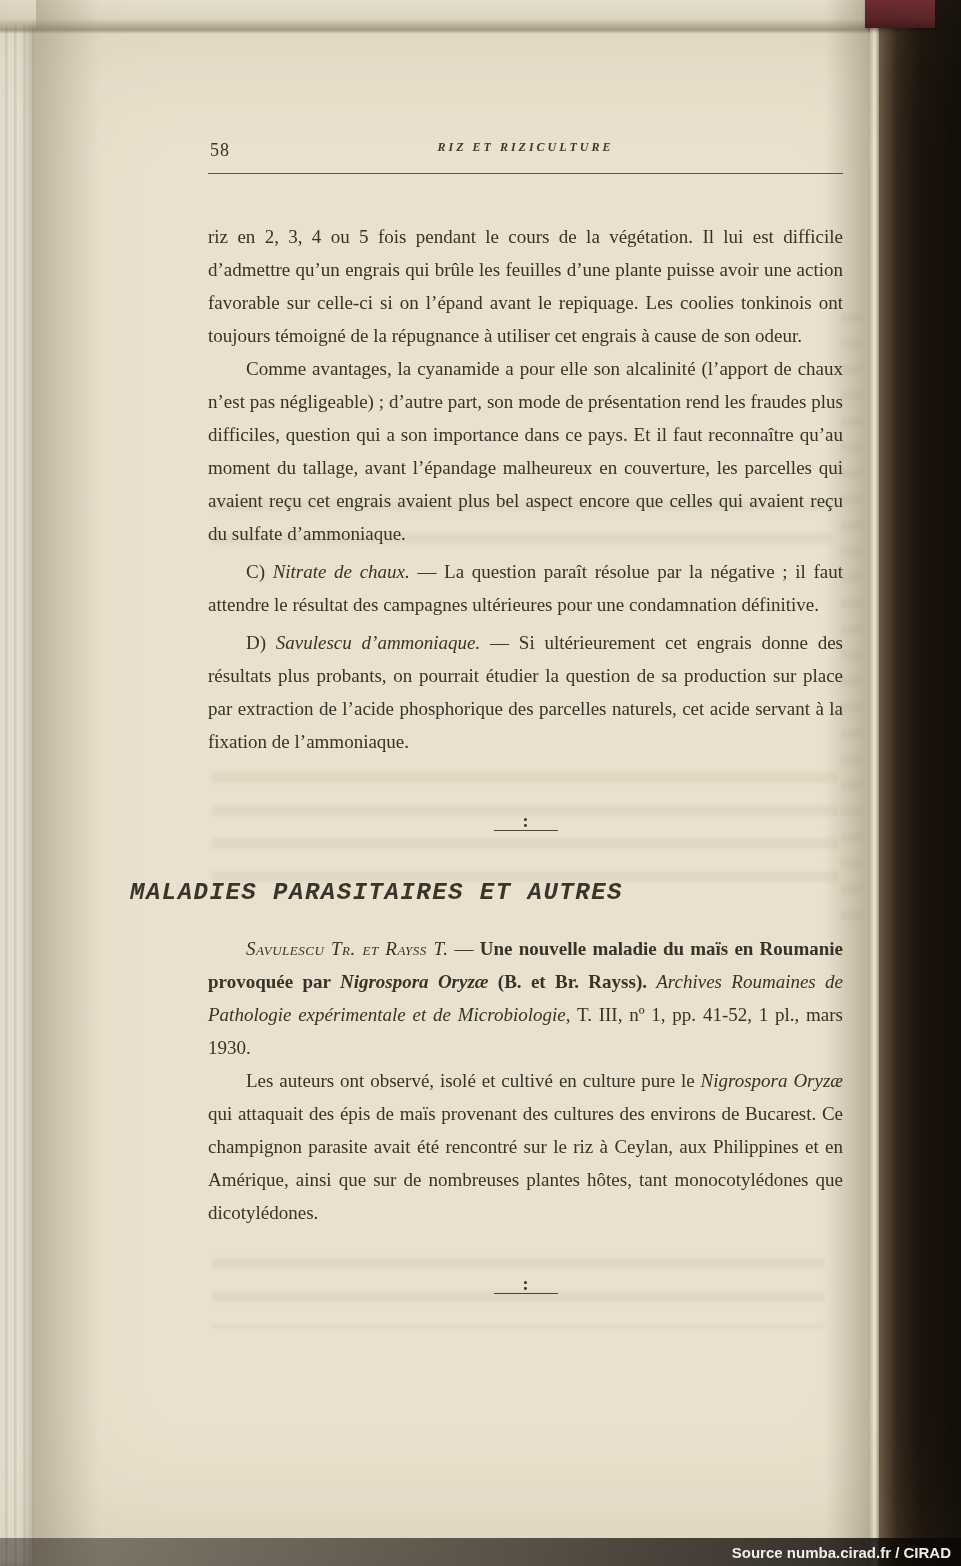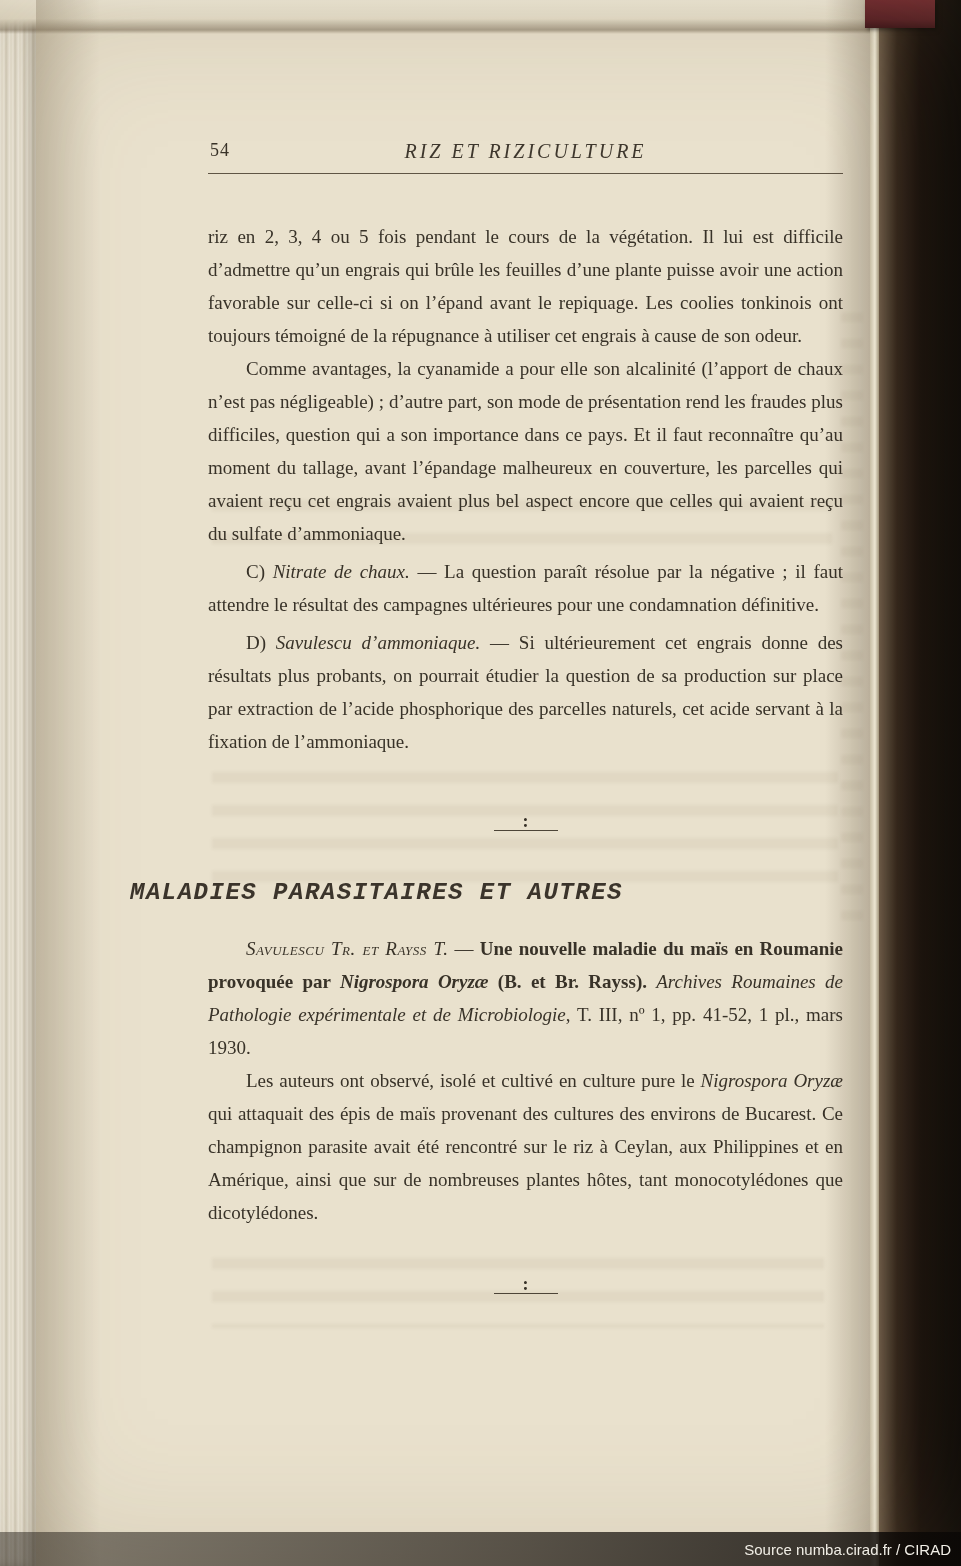--- a/index.html
+++ b/index.html
@@ -75,22 +75,22 @@
     padding: 140px 36px 0 172px;
     color: #383228;
   }
   .page-header { position: relative; height: 44px; }
   .page-number {
     position: absolute; left: 2px; top: 0;
     font-size: 18px; letter-spacing: 1px;
   }
   .running-title {
     display: block; text-align: center;
-    font-style: italic; font-weight: 400;
-    font-size: 20px; letter-spacing: 3px;
+    font-style: italic; font-weight: 700;
+    font-size: 12px; letter-spacing: 3px;
     color: #3e372d;
   }
   .head-rule {
     position: absolute; left: 0; right: 0; top: 33px;
     border-top: 1.6px solid rgba(70,60,45,0.85);
   }
 
   p {
     margin: 0; text-align: justify;
     font-size: 19px; line-height: 33px;
@@ -117,26 +117,26 @@
     font-size: 24px; letter-spacing: 1.5px;
     color: #3b342b;
   }
 
   .citation { margin-top: 26px; }
   .citation b { font-weight: 700; }
   .body-after-citation { }
 
   
   .source-bar {
-    position: absolute; left: 0; right: 0; bottom: 0; height: 34px;
+    position: absolute; left: 0; right: 0; bottom: 0; height: 28px;
     background: linear-gradient(90deg, rgba(22,17,12,0.45) 0%, rgba(22,17,12,0.68) 55%, rgba(10,7,5,0.85) 100%);
     display: flex; align-items: center; justify-content: flex-end;
     padding: 0 10px;
     font-family: "Liberation Sans", "DejaVu Sans", sans-serif;
-    font-size: 15px; color: #f1eee6;
+    font-size: 15px; color: #f1eee6; font-weight: bold;
   }
 </style>
 </head>
 <body>
 
 <div class="scan">
 
   <div class="left-edges"></div>
   <div class="top-edge"></div>
   <div class="gutter-shadow"></div>
@@ -146,21 +146,21 @@
   <div class="spine-corner"></div>
 
   <div class="ghost ghost-h" style="left:212px; top:500px; width:620px; height:66px;"></div>
   <div class="ghost ghost-h" style="left:212px; top:772px; width:626px; height:132px;"></div>
   <div class="ghost ghost-h" style="left:212px; top:1258px; width:612px; height:70px;"></div>
   <div class="ghost ghost-v" style="right:98px; top:300px; width:22px; height:620px;"></div>
 
   <div class="page">
 
     <header class="page-header">
-      <span class="page-number">54</span>
+      <span class="page-number">58</span>
       <span class="running-title">RIZ ET RIZICULTURE</span>
       <div class="head-rule"></div>
     </header>
 
     <p class="continuation">riz en 2, 3, 4 ou 5 fois pendant le cours de la végétation. Il lui est difficile d’admettre qu’un engrais qui brûle les feuilles d’une plante puisse avoir une action favorable sur celle-ci si on l’épand avant le repiquage. Les coolies tonkinois ont toujours témoigné de la répugnance à utiliser cet engrais à cause de son odeur.</p>
 
     <p>Comme avantages, la cyanamide a pour elle son alcalinité (l’apport de chaux n’est pas négligeable) ; d’autre part, son mode de présentation rend les fraudes plus difficiles, question qui a son importance dans ce pays. Et il faut reconnaître qu’au moment du tallage, avant l’épandage malheureux en couverture, les parcelles qui avaient reçu cet engrais avaient plus bel aspect encore que celles qui avaient reçu du sulfate d’ammoniaque.</p>
 
     <p class="spaced"><span>C)</span>
       <i>Nitrate de chaux.</i>

